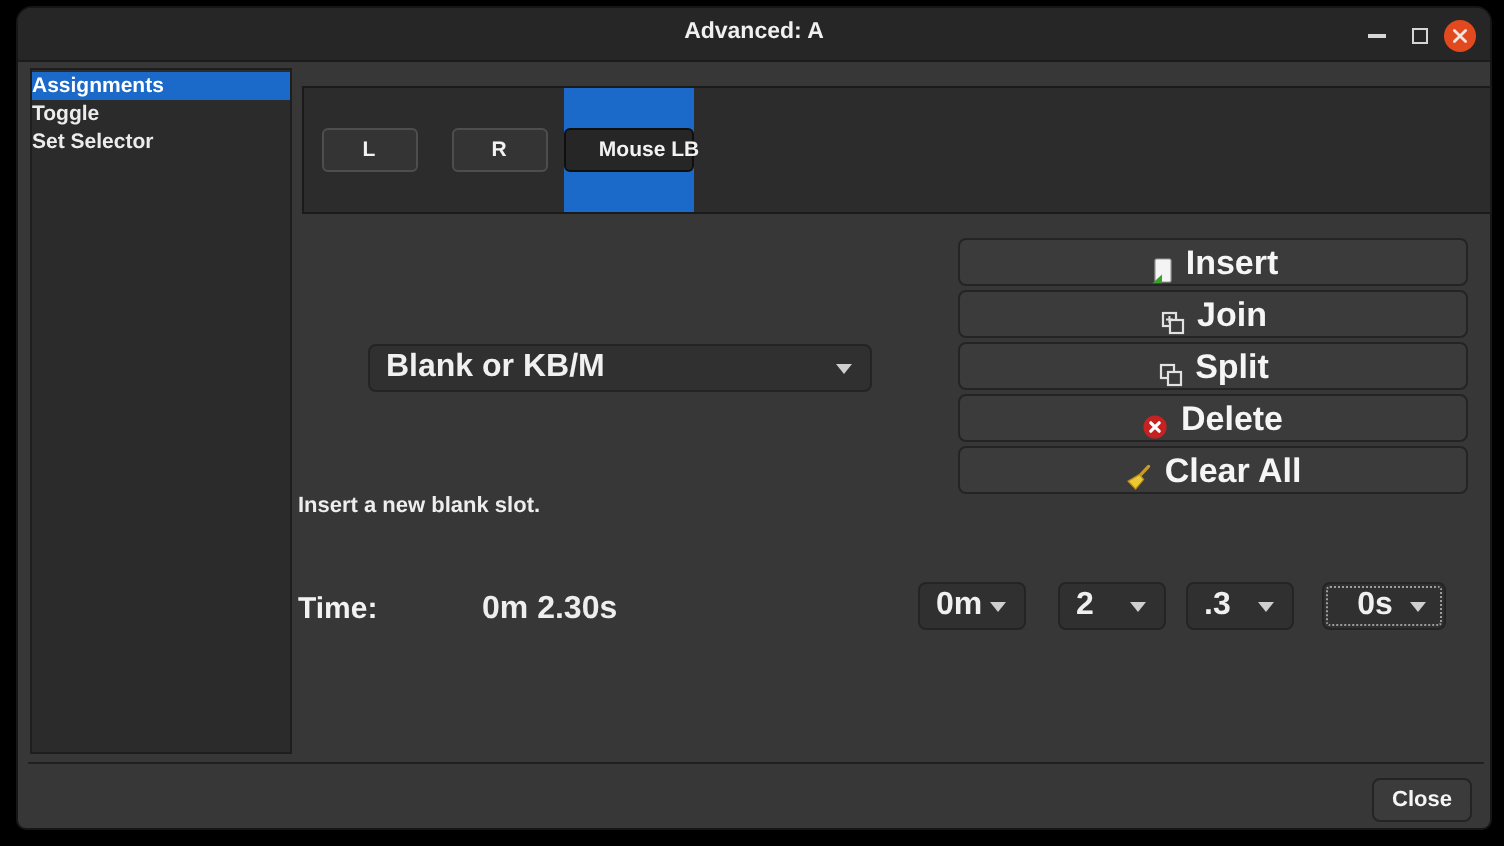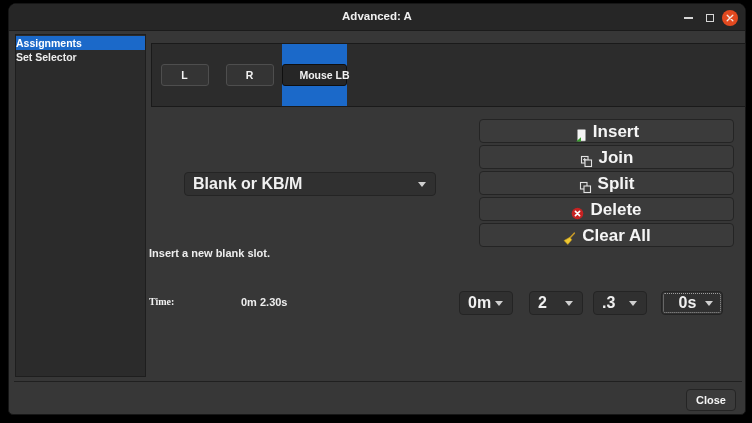--- a/index.html
+++ b/index.html
@@ -63,23 +63,23 @@
   .combo-slot-type { left: 175px; top: 168px; width: 252px; height: 24px; }
   .combo-t1 { left: 450px; top: 287px; width: 54px; height: 24px; }
   .combo-t2 { left: 520px; top: 287px; width: 54px; height: 24px; }
   .combo-t3 { left: 584px; top: 287px; width: 54px; height: 24px; }
   .combo-t4 { left: 652px; top: 287px; width: 62px; height: 24px; }
 
   .desc-text { position: absolute; left: 140px; top: 243px; color: #eeeeee;
     font-size: 11px; font-weight: 600; }
 
   .time-label { position: absolute; left: 140px; top: 292px; color: #f2f2f2;
-    font-size: 10px; font-weight: 700; font-family: Liberation Serif, serif; }
+    font-size: 15px; font-weight: 700; }
   .time-value { position: absolute; left: 192px; top: 292px; color: #eeeeee;
-    font-size: 11px; font-weight: 600; padding-left: 40px; }
+    font-size: 16px; font-weight: 600; padding-left: 40px; }
 
   .separator { position: absolute; left: 5px; top: 377px; width: 728px; height: 1px;
     background: #202020; }
 
   .close-btn { position: absolute; left: 677px; top: 385px; width: 50px; height: 22px;
     background: #3b3b3b; border: 1px solid #242424; border-radius: 4px; color: #f5f5f5;
     font-size: 11px; font-weight: 600; display: flex; align-items: center;
     justify-content: center; }
 </style>
 </head>
@@ -100,20 +100,21 @@
         <span class="close-glyph">
           <svg width="8" height="8" viewBox="0 0 8 8">
               <path d="M1.2 1.2 L6.8 6.8 M6.8 1.2 L1.2 6.8" stroke="#f3e6e0" stroke-width="1.4" stroke-linecap="round"></path>
             </svg>
         </span>
       </div>
     </div>
 
     <div class="sidebar">
       <div class="side-item selected">Assignments</div>
+      <div class="side-item">Toggle</div>
       <div class="side-item">Set Selector</div>
     </div>
 
     <div class="slots-panel">
       <div class="slot-cell">
         <div class="slot-btn">L</div>
       </div>
       <div class="slot-cell">
         <div class="slot-btn">R</div>
       </div>

